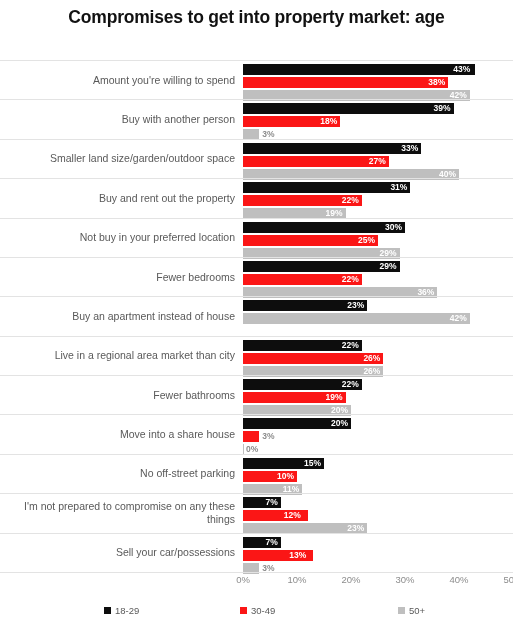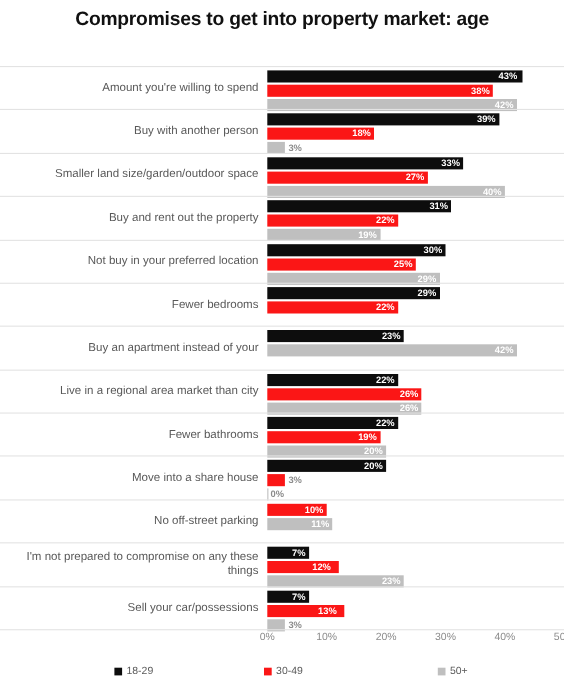--- a/index.html
+++ b/index.html
@@ -239,24 +239,28 @@
         <div class="row-label">Fewer bedrooms</div>
         <div class="bars">
           <div class="bar-wrap">
             <div class="bar s0" style="width: 156.6px;"></div>
             <div class="bar-value inside" style="left: 132.6px; width: 21px; text-align: right;">29%</div>
           </div>
           <div class="bar-wrap">
             <div class="bar s1" style="width: 118.8px;"></div>
             <div class="bar-value inside" style="left: 94.8px; width: 21px; text-align: right;">22%</div>
           </div>
-        </div>
-      </div>
-      <div class="row" style="height: 39.3846px;">
-        <div class="row-label">Buy an apartment instead of your</div>
+          <div class="bar-wrap">
+            <div class="bar s2" style="width: 194.4px;"></div>
+            <div class="bar-value inside" style="left: 170.4px; width: 21px; text-align: right;">36%</div>
+          </div>
+        </div>
+      </div>
+      <div class="row" style="height: 39.3846px;">
+        <div class="row-label">Buy an apartment instead of house</div>
         <div class="bars">
           <div class="bar-wrap">
             <div class="bar s0" style="width: 124.2px;"></div>
             <div class="bar-value inside" style="left: 100.2px; width: 21px; text-align: right;">23%</div>
           </div>
           <div class="bar-wrap">
             <div class="bar s2" style="width: 226.8px;"></div>
             <div class="bar-value inside" style="left: 202.8px; width: 21px; text-align: right;">42%</div>
           </div>
         </div>
@@ -308,20 +312,24 @@
           </div>
           <div class="bar-wrap">
             <div class="bar s2" style="width: 0.5px;"></div>
             <div class="bar-value outside" style="left: 3px;">0%</div>
           </div>
         </div>
       </div>
       <div class="row" style="height: 39.3846px;">
         <div class="row-label">No off-street parking</div>
         <div class="bars">
+          <div class="bar-wrap">
+            <div class="bar s0" style="width: 81px;"></div>
+            <div class="bar-value inside" style="left: 57px; width: 21px; text-align: right;">15%</div>
+          </div>
           <div class="bar-wrap">
             <div class="bar s1" style="width: 54px;"></div>
             <div class="bar-value inside" style="left: 30px; width: 21px; text-align: right;">10%</div>
           </div>
           <div class="bar-wrap">
             <div class="bar s2" style="width: 59.4px;"></div>
             <div class="bar-value inside" style="left: 35.4px; width: 21px; text-align: right;">11%</div>
           </div>
         </div>
       </div>

